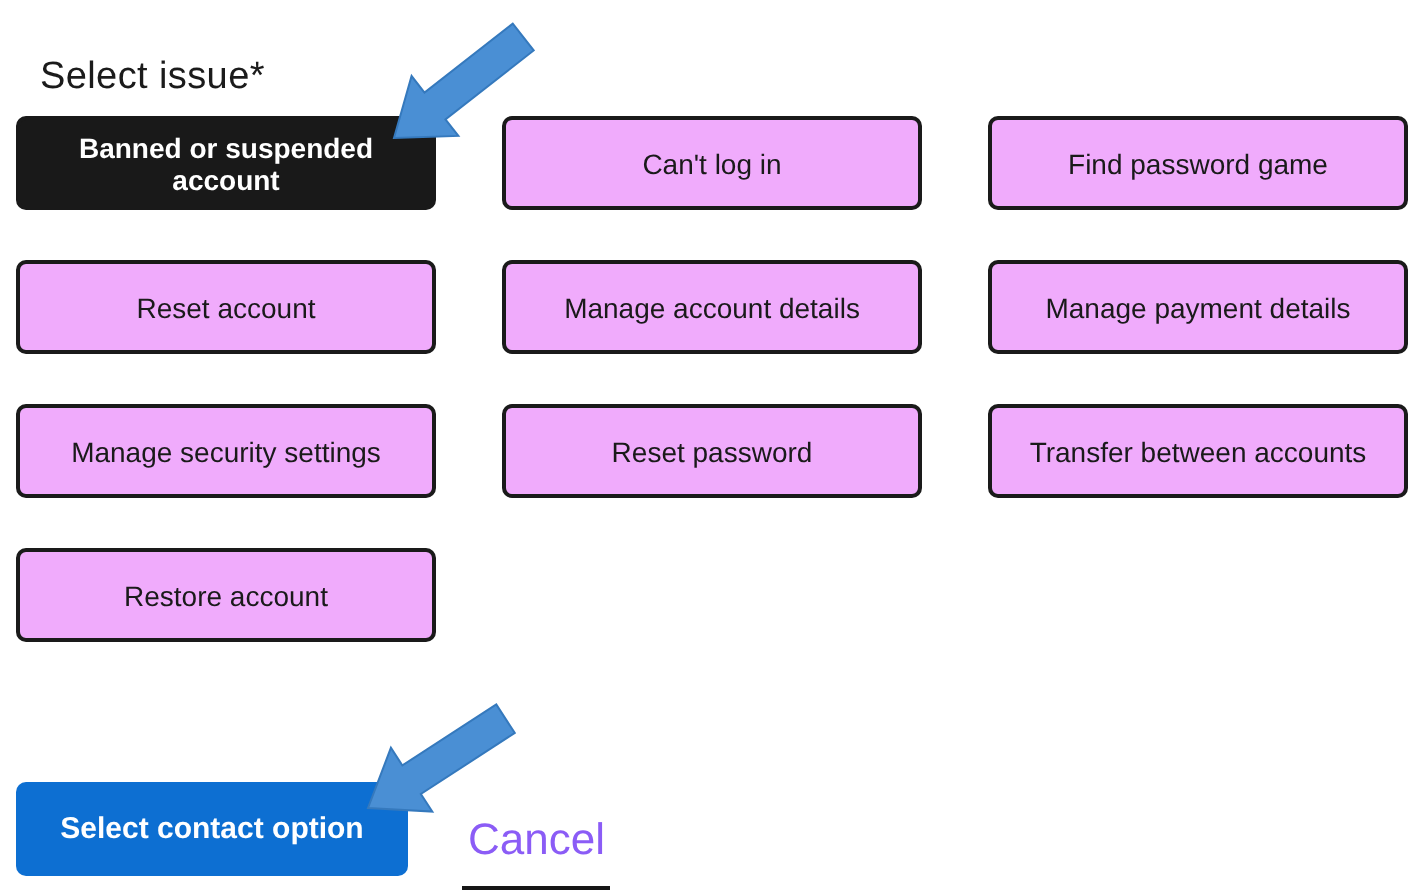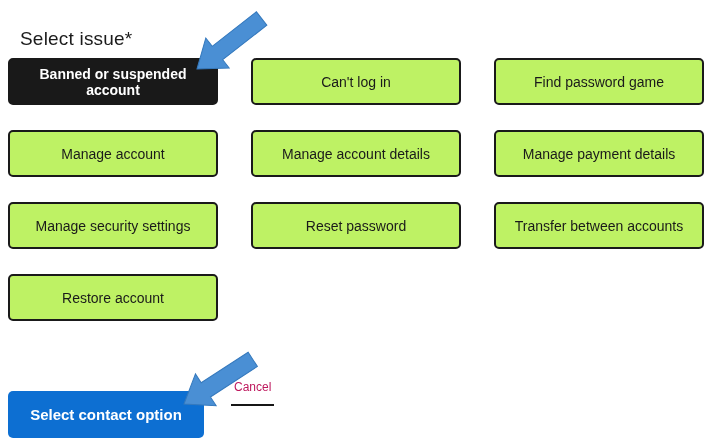--- a/index.html
+++ b/index.html
@@ -29,21 +29,21 @@
     left: 8px;
     top: 58px;
     display: grid;
     grid-template-columns: repeat(3, 210px);
     column-gap: 33px;
     row-gap: 25px;
   }
   .issue-btn {
     height: 47px;
     box-sizing: border-box;
-    background: #bef264;
+    background: #f0abfc;
     border: 2px solid #1a1a1a;
     border-radius: 5px;
     color: #1a1a1a;
     font-family: "Liberation Sans", sans-serif;
     font-size: 14px;
     display: flex;
     align-items: center;
     justify-content: center;
     text-align: center;
     cursor: pointer;
@@ -70,23 +70,23 @@
     font-size: 15px;
     font-weight: 700;
     display: flex;
     align-items: center;
     justify-content: center;
     cursor: pointer;
   }
   .cancel-link {
     position: absolute;
     left: 231px;
-    top: 380px;
-    font-size: 12px;
-    color: #be185d;
+    top: 407px;
+    font-size: 22px;
+    color: #8b5cf6;
     text-decoration: none;
     padding: 0 3px 10px 3px;
     border-bottom: 2px solid #161616;
     cursor: pointer;
   }
   .annot-arrow {
     position: absolute;
     pointer-events: none;
   }
   .annot-arrow.top { left: 130px; top: 6px; }
@@ -96,21 +96,21 @@
 <body>
 
 <div class="page">
 
   <h2 class="page-title">Select issue*</h2>
 
   <div class="issue-grid">
     <button class="issue-btn selected">Banned or suspended account</button>
     <button class="issue-btn">Can't log in</button>
     <button class="issue-btn">Find password game</button>
-    <button class="issue-btn">Manage account</button>
+    <button class="issue-btn">Reset account</button>
     <button class="issue-btn">Manage account details</button>
     <button class="issue-btn">Manage payment details</button>
     <button class="issue-btn">Manage security settings</button>
     <button class="issue-btn">Reset password</button>
     <button class="issue-btn">Transfer between accounts</button>
     <button class="issue-btn">Restore account</button>
   </div>
 
   <button class="submit-btn">Select contact option</button>
 

